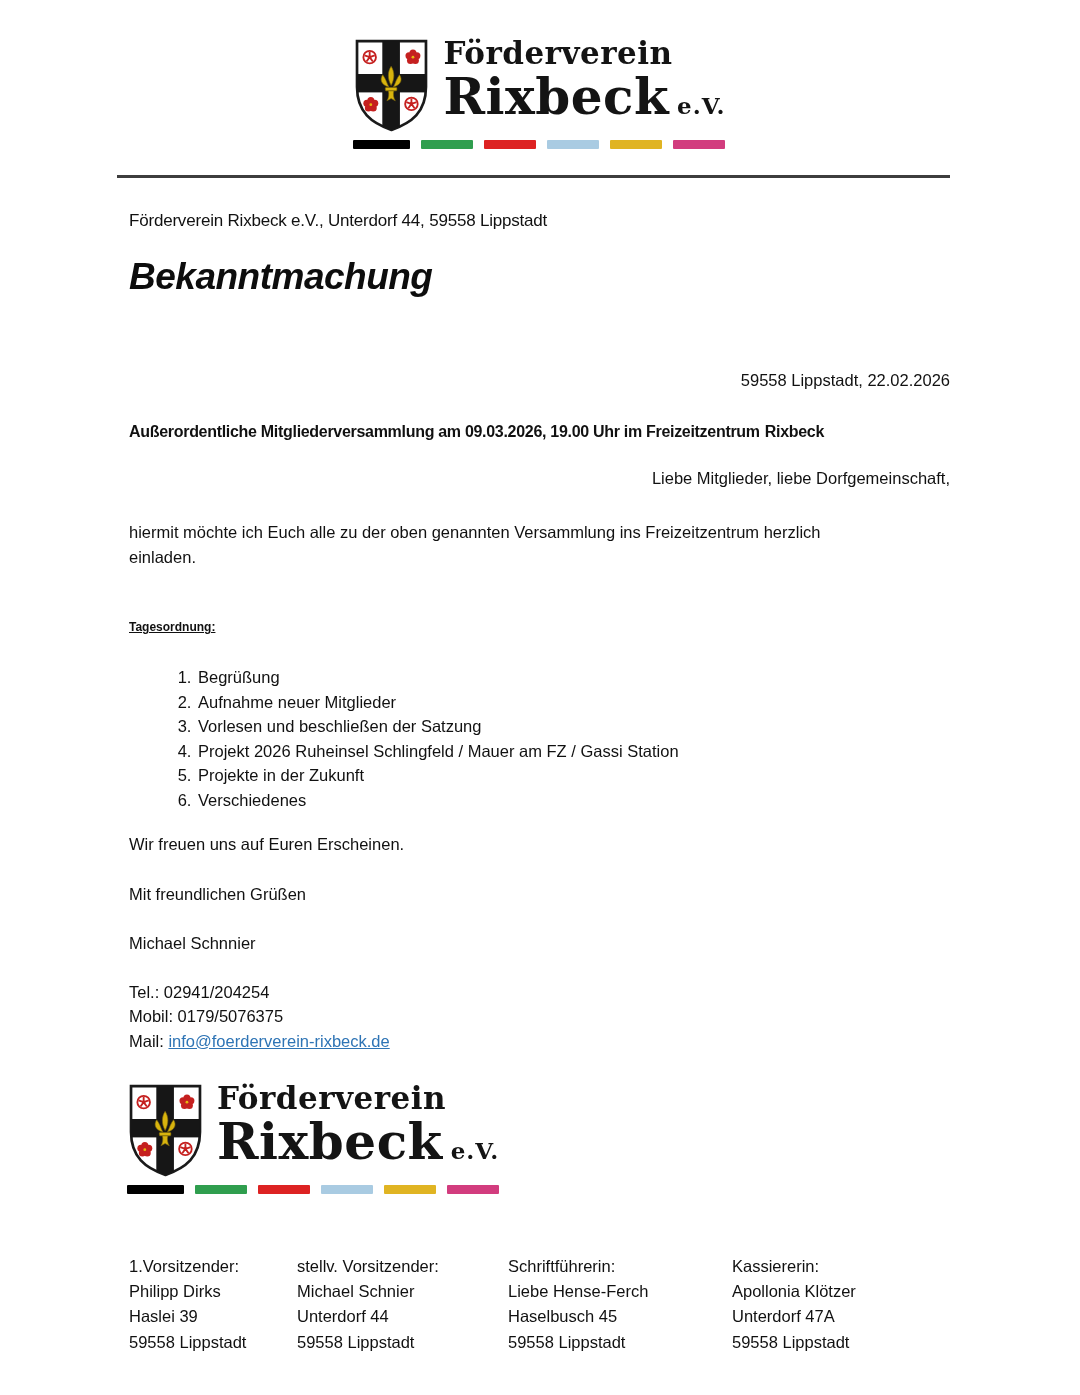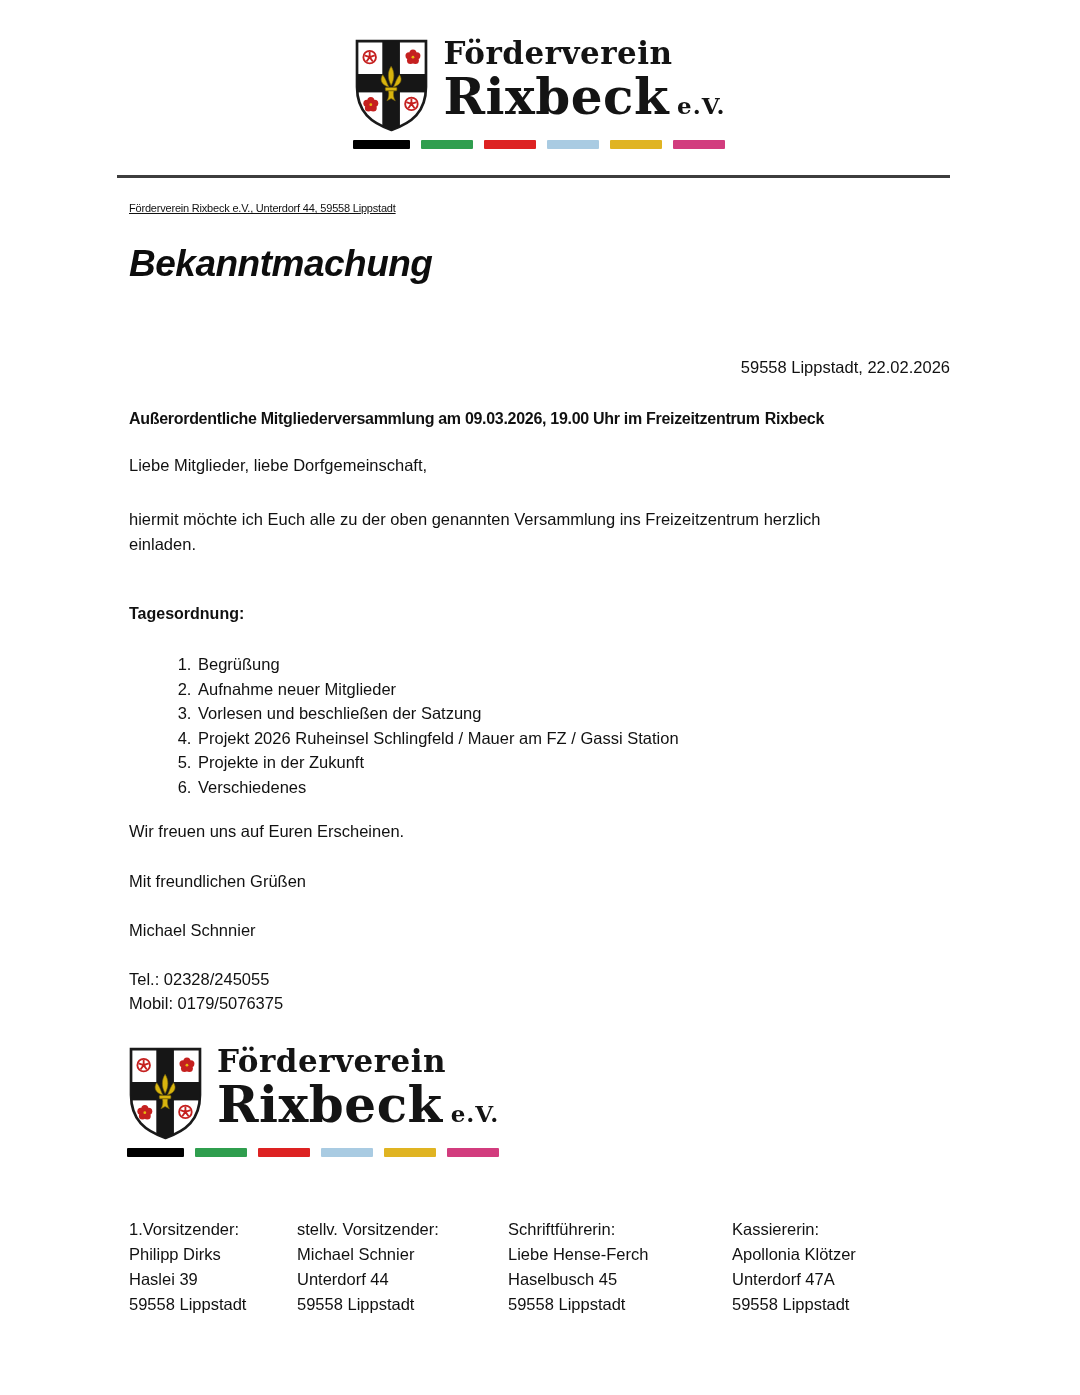--- a/index.html
+++ b/index.html
@@ -23,30 +23,30 @@
   .logo-line1{font-size:31px;letter-spacing:0.5px;}
   .logo-line2{font-size:50px;margin-top:3px;letter-spacing:0.5px;display:flex;align-items:baseline;}
   .logo-ev{font-size:23px;margin-left:8px;letter-spacing:1px;}
   .logo-bars{display:flex;gap:11px;margin-top:7px;}
   .bar{height:9px;width:52px;border-radius:1px;}
   .bar-0{width:57px;}
   .logo-bottom{margin-top:30px;margin-left:-2px;}
 
   
   .rule{border:none;border-top:3px solid #3d3d3d;margin:26px 0 0 -12px;}
-  .sender{margin-top:22px;font-size:11px;line-height:16px;text-decoration:underline;letter-spacing:-0.2px;}
+  .sender{margin-top:35px;font-size:17px;line-height:16px;letter-spacing:-0.2px;}
   .title{margin:26px 0 0 0;font-size:37px;line-height:43px;font-weight:700;font-style:italic;letter-spacing:-0.5px;color:#0d0d0d;}
   .dateline{margin-top:72px;text-align:right;font-size:16.5px;line-height:20px;}
   .subject{margin-top:32px;font-size:16px;line-height:20px;font-weight:700;letter-spacing:-0.3px;white-space:nowrap;}
   .subject .u{}
   .subject-tail{margin-left:5px;}
   .para{font-size:16.5px;line-height:20px;}
-  .salutation{margin-top:26px;}
+  .salutation{margin-top:26px;text-align:right;}
   .intro{margin-top:32px;line-height:24.5px;}
-  .agenda-heading{margin-top:48px;font-size:16px;line-height:20px;font-weight:700;}
+  .agenda-heading{margin-top:48px;font-size:12px;line-height:20px;font-weight:700;text-decoration:underline;}
   .agenda-list{margin:28px 0 0 0;padding:0 0 0 67px;font-size:16.5px;line-height:24.6px;}
   .agenda-list li{padding-left:2px;}
   .thanks{margin-top:21px;}
   .regards{margin-top:30px;}
   .signer{margin-top:29px;}
   .contact{margin-top:27px;font-size:16.5px;line-height:24.5px;}
   .mail-link{text-decoration:underline;cursor:pointer;}
 
   
   .footer{
@@ -175,22 +175,26 @@
       <li>Projekt 2026 Ruheinsel Schlingfeld / Mauer am FZ / Gassi Station</li>
       <li>Projekte in der Zukunft</li>
       <li>Verschiedenes</li>
     </ol>
 
     <div class="para thanks">Wir freuen uns auf Euren Erscheinen.</div>
     <div class="para regards">Mit freundlichen Grüßen</div>
     <div class="para signer">Michael Schnnier</div>
 
     <div class="contact">
-      <div>Tel.: 02328/245055</div>
+      <div>Tel.: 02941/204254</div>
       <div>Mobil: 0179/5076375</div>
+      <div>
+        <span>Mail:</span>
+        <a class="mail-link" style="color: rgb(46, 116, 181);">info@foerderverein-rixbeck.de</a>
+      </div>
     </div>
 
     
     <div class="logo logo-bottom">
       <div class="logo-row">
         <svg class="shield" viewBox="0 0 100 124">
             <use href="#crest" xlink:href="#crest"></use>
           </svg>
         <div class="logo-text">
           <div class="logo-line1">Förderverein</div>

